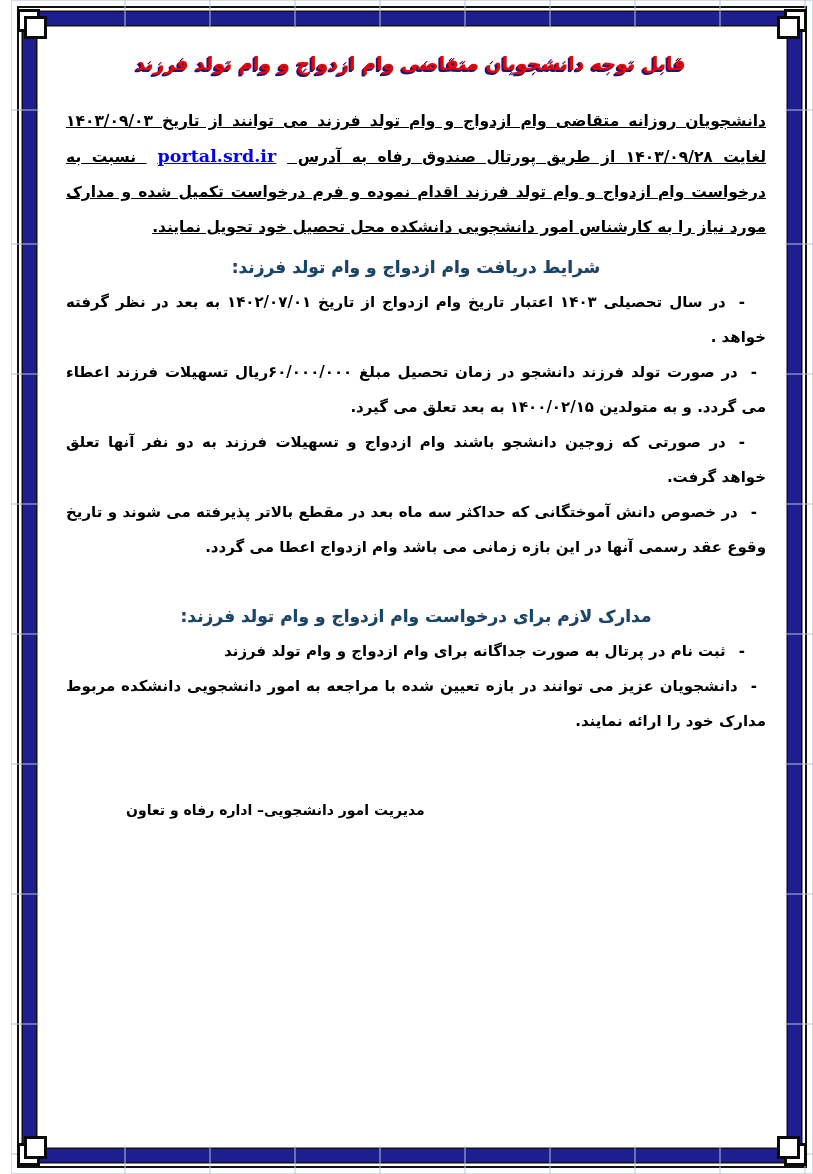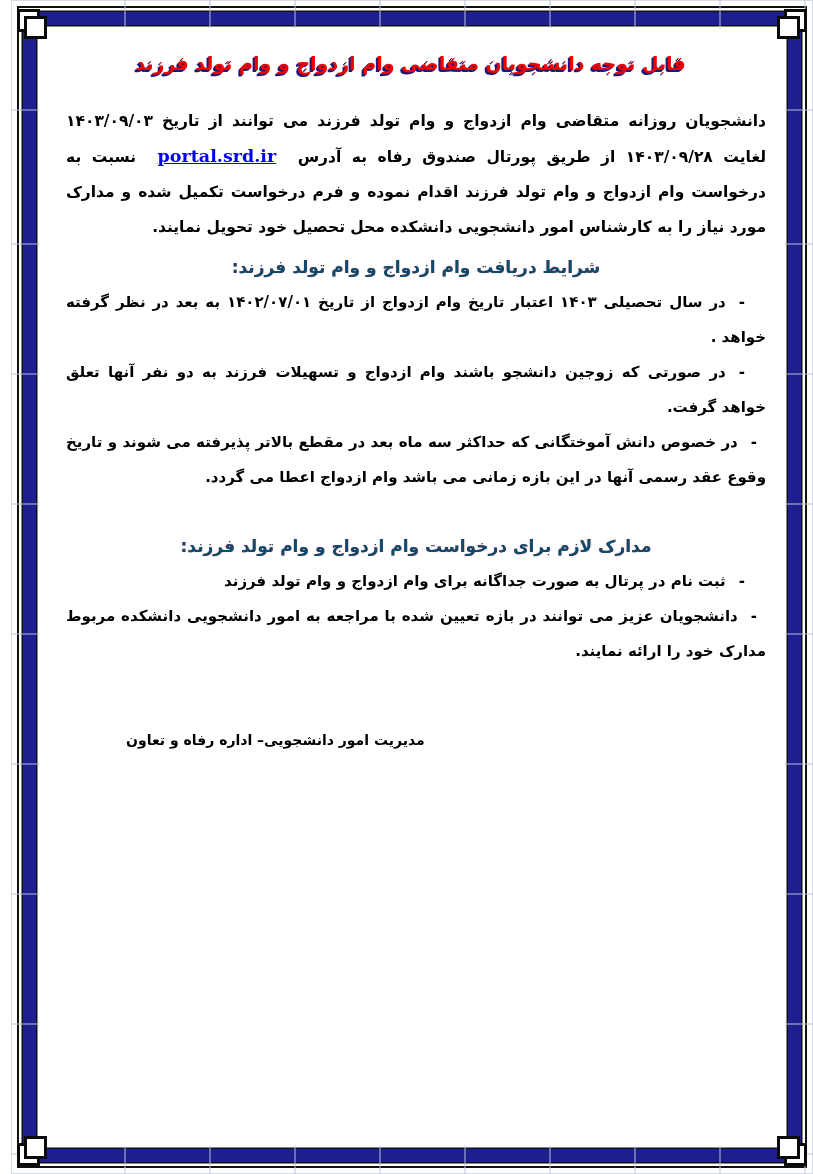--- a/index.html
+++ b/index.html
@@ -63,21 +63,21 @@
     text-align: center;
     color: #f10000;
     font-weight: bold;
     font-size: 19px;
     line-height: 30px;
     text-shadow: -2px 2px 0 #191979, -1px 1px 0 #191979;
     margin: 12px 0 26px 0;
   }
   .para {
     font-size: 15.5px; font-weight: bold;
-    text-align: justify; line-height: 35px;
+    text-align: justify; line-height: 35px; text-decoration: underline;
   }
   .portal-link {
     color: #0000f5;
     font-family: "DejaVu Serif", serif;
     font-size: 17.5px;
     font-weight: bold;
     text-decoration: underline;
   }
   .h-red {
     color: #0c4a6e; font-size: 17px; font-weight: bold;
@@ -127,20 +127,21 @@
 
   <div class="title">قابل توجه دانشجویان متقاضی وام ازدواج  و وام تولد فرزند</div>
 
   <div class="para"><span>دانشجویان روزانه متقاضی وام ازدواج و وام تولد فرزند می توانند از تاریخ ۱۴۰۳/۰۹/۰۳ لغایت ۱۴۰۳/۰۹/۲۸ از طریق پورتال صندوق رفاه به آدرس </span><a class="portal-link" dir="ltr">portal.srd.ir</a><span> نسبت به درخواست وام ازدواج و وام تولد فرزند اقدام نموده و فرم درخواست تکمیل شده و مدارک مورد نیاز را به کارشناس امور دانشجویی دانشکده محل تحصیل خود تحویل نمایند.</span></div>
 
   <div class="h-red">شرایط دریافت وام ازدواج  و  وام تولد فرزند:</div>
 
 
   <div class="li lvl2"><span class="mk">-</span><span>در سال تحصیلی ۱۴۰۳ اعتبار تاریخ وام ازدواج از تاریخ ۱۴۰۲/۰۷/۰۱ به بعد در نظر گرفته خواهد .</span></div>
 
+  <div class="li lvl1"><span class="mk">-</span><span>در صورت تولد فرزند دانشجو در زمان تحصیل مبلغ ۶۰/۰۰۰/۰۰۰ریال تسهیلات فرزند اعطاء می گردد. و به متولدین ۱۴۰۰/۰۲/۱۵ به بعد تعلق می گیرد.</span></div>
 
   <div class="li lvl2"><span class="mk">-</span><span>در صورتی که زوجین دانشجو باشند وام ازدواج و تسهیلات فرزند به دو نفر آنها تعلق خواهد گرفت.</span></div>
 
   <div class="li lvl1"><span class="mk">-</span><span>در خصوص دانش آموختگانی که حداکثر سه ماه بعد در مقطع بالاتر پذیرفته می شوند و تاریخ وقوع عقد رسمی آنها در این بازه زمانی می باشد وام ازدواج اعطا می گردد.</span></div>
 
   <div class="h-red docs-gap">مدارک لازم  برای درخواست وام ازدواج  و  وام  تولد فرزند:</div>
 
   <div class="li lvl2"><span class="mk">-</span><span>ثبت نام در پرتال به صورت جداگانه برای وام ازدواج و وام تولد فرزند</span></div>
 
 

